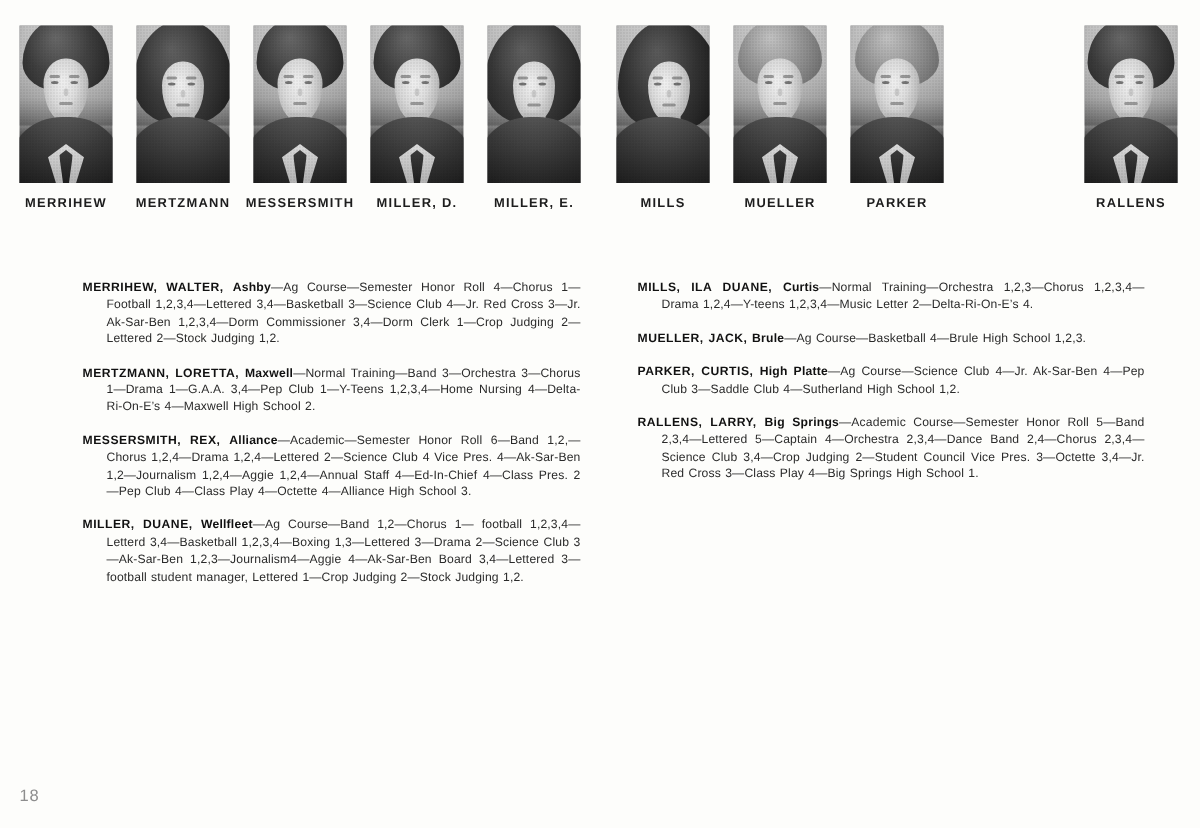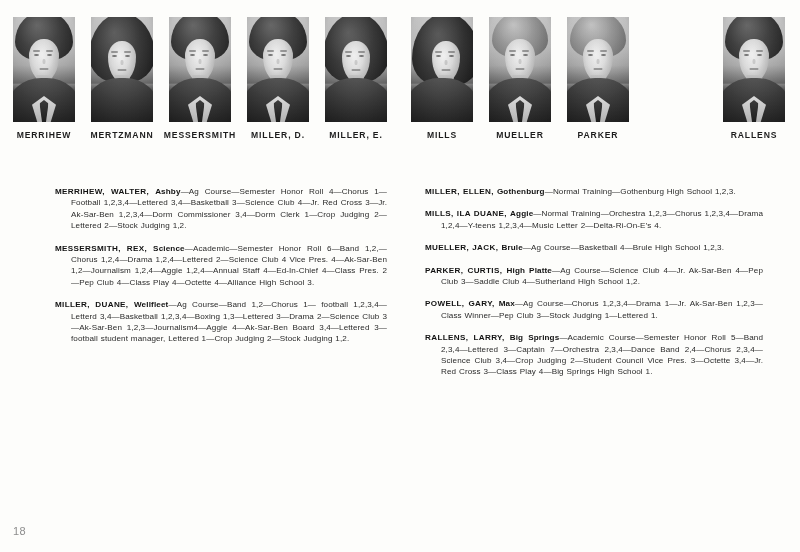--- a/index.html
+++ b/index.html
@@ -269,43 +269,40 @@
         <div class="photo-caption">RALLENS</div>
       </div>
     </div>
 
   <div class="bios">
     <div class="col col-left" id="colLeft">
         <div class="entry">
           <p><b>MERRIHEW, WALTER, </b><span class="home">Ashby</span><span>—Ag Course—Semester Honor Roll 4—Chorus 1—Football 1,2,3,4—Lettered 3,4—Basketball 3—Science Club 4—Jr. Red Cross 3—Jr. Ak-Sar-Ben 1,2,3,4—Dorm Commissioner 3,4—Dorm Clerk 1—Crop Judging 2—Lettered 2—Stock Judging 1,2.</span></p>
         </div>
         <div class="entry">
-          <p><b>MESSERSMITH, REX, </b><span class="home">Science</span><span>—Academic—Semester Honor Roll 6—Band 1,2,—Chorus 1,2,4—Drama 1,2,4—Lettered 2—Science Club 4 Vice Pres. 4—Ak-Sar-Ben 1,2—Journalism 1,2,4—Aggie 1,2,4—Annual Staff 4—Ed-In-Chief 4—Class Pres. 2—Pep Club 4—Class Play 4—Octette 4—Alliance High School 3.</span></p>
+          <p><b>MERTZMANN, LORETTA, </b><span class="home">Maxwell</span><span>—Normal Training—Band 3—Orchestra 3—Chorus 1—Drama 1—G.A.A. 3,4—Pep Club 1—Y-Teens 1,2,3,4—Home Nursing 4—Delta-Ri-On-E’s 4—Maxwell High School 2.</span></p>
+        </div>
+        <div class="entry">
+          <p><b>MESSERSMITH, REX, </b><span class="home">Alliance</span><span>—Academic—Semester Honor Roll 6—Band 1,2,—Chorus 1,2,4—Drama 1,2,4—Lettered 2—Science Club 4 Vice Pres. 4—Ak-Sar-Ben 1,2—Journalism 1,2,4—Aggie 1,2,4—Annual Staff 4—Ed-In-Chief 4—Class Pres. 2—Pep Club 4—Class Play 4—Octette 4—Alliance High School 3.</span></p>
         </div>
         <div class="entry">
           <p><b>MILLER, DUANE, </b><span class="home">Wellfleet</span><span>—Ag Course—Band 1,2—Chorus 1— football 1,2,3,4—Letterd 3,4—Basketball 1,2,3,4—Boxing 1,3—Lettered 3—Drama 2—Science Club 3—Ak-Sar-Ben 1,2,3—Journalism4—Aggie 4—Ak-Sar-Ben Board 3,4—Lettered 3—football student manager, Lettered 1—Crop Judging 2—Stock Judging 1,2.</span></p>
         </div>
       </div>
     <div class="col col-right" id="colRight">
         <div class="entry">
-          <p><b>MILLER, ELLEN, </b><span class="home">Gothenburg</span><span>—Normal Training—Gothenburg High School 1,2,3.</span></p>
-        </div>
-        <div class="entry">
-          <p><b>MILLS, ILA DUANE, </b><span class="home">Aggie</span><span>—Normal Training—Orchestra 1,2,3—Chorus 1,2,3,4—Drama 1,2,4—Y-teens 1,2,3,4—Music Letter 2—Delta-Ri-On-E’s 4.</span></p>
+          <p><b>MILLS, ILA DUANE, </b><span class="home">Curtis</span><span>—Normal Training—Orchestra 1,2,3—Chorus 1,2,3,4—Drama 1,2,4—Y-teens 1,2,3,4—Music Letter 2—Delta-Ri-On-E’s 4.</span></p>
         </div>
         <div class="entry">
           <p><b>MUELLER, JACK, </b><span class="home">Brule</span><span>—Ag Course—Basketball 4—Brule High School 1,2,3.</span></p>
         </div>
         <div class="entry">
           <p><b>PARKER, CURTIS, </b><span class="home">High Platte</span><span>—Ag Course—Science Club 4—Jr. Ak-Sar-Ben 4—Pep Club 3—Saddle Club 4—Sutherland High School 1,2.</span></p>
         </div>
         <div class="entry">
-          <p><b>POWELL, GARY, </b><span class="home">Max</span><span>—Ag Course—Chorus 1,2,3,4—Drama 1—Jr. Ak-Sar-Ben 1,2,3—Class Winner—Pep Club 3—Stock Judging 1—Lettered 1.</span></p>
-        </div>
-        <div class="entry">
-          <p><b>RALLENS, LARRY, </b><span class="home">Big Springs</span><span>—Academic Course—Semester Honor Roll 5—Band 2,3,4—Lettered 3—Captain 7—Orchestra 2,3,4—Dance Band 2,4—Chorus 2,3,4—Science Club 3,4—Crop Judging 2—Student Council Vice Pres. 3—Octette 3,4—Jr. Red Cross 3—Class Play 4—Big Springs High School 1.</span></p>
+          <p><b>RALLENS, LARRY, </b><span class="home">Big Springs</span><span>—Academic Course—Semester Honor Roll 5—Band 2,3,4—Lettered 5—Captain 4—Orchestra 2,3,4—Dance Band 2,4—Chorus 2,3,4—Science Club 3,4—Crop Judging 2—Student Council Vice Pres. 3—Octette 3,4—Jr. Red Cross 3—Class Play 4—Big Springs High School 1.</span></p>
         </div>
       </div>
   </div>
 
   <div class="page-number">18</div>
 
 </div>
 
 </body></html>

